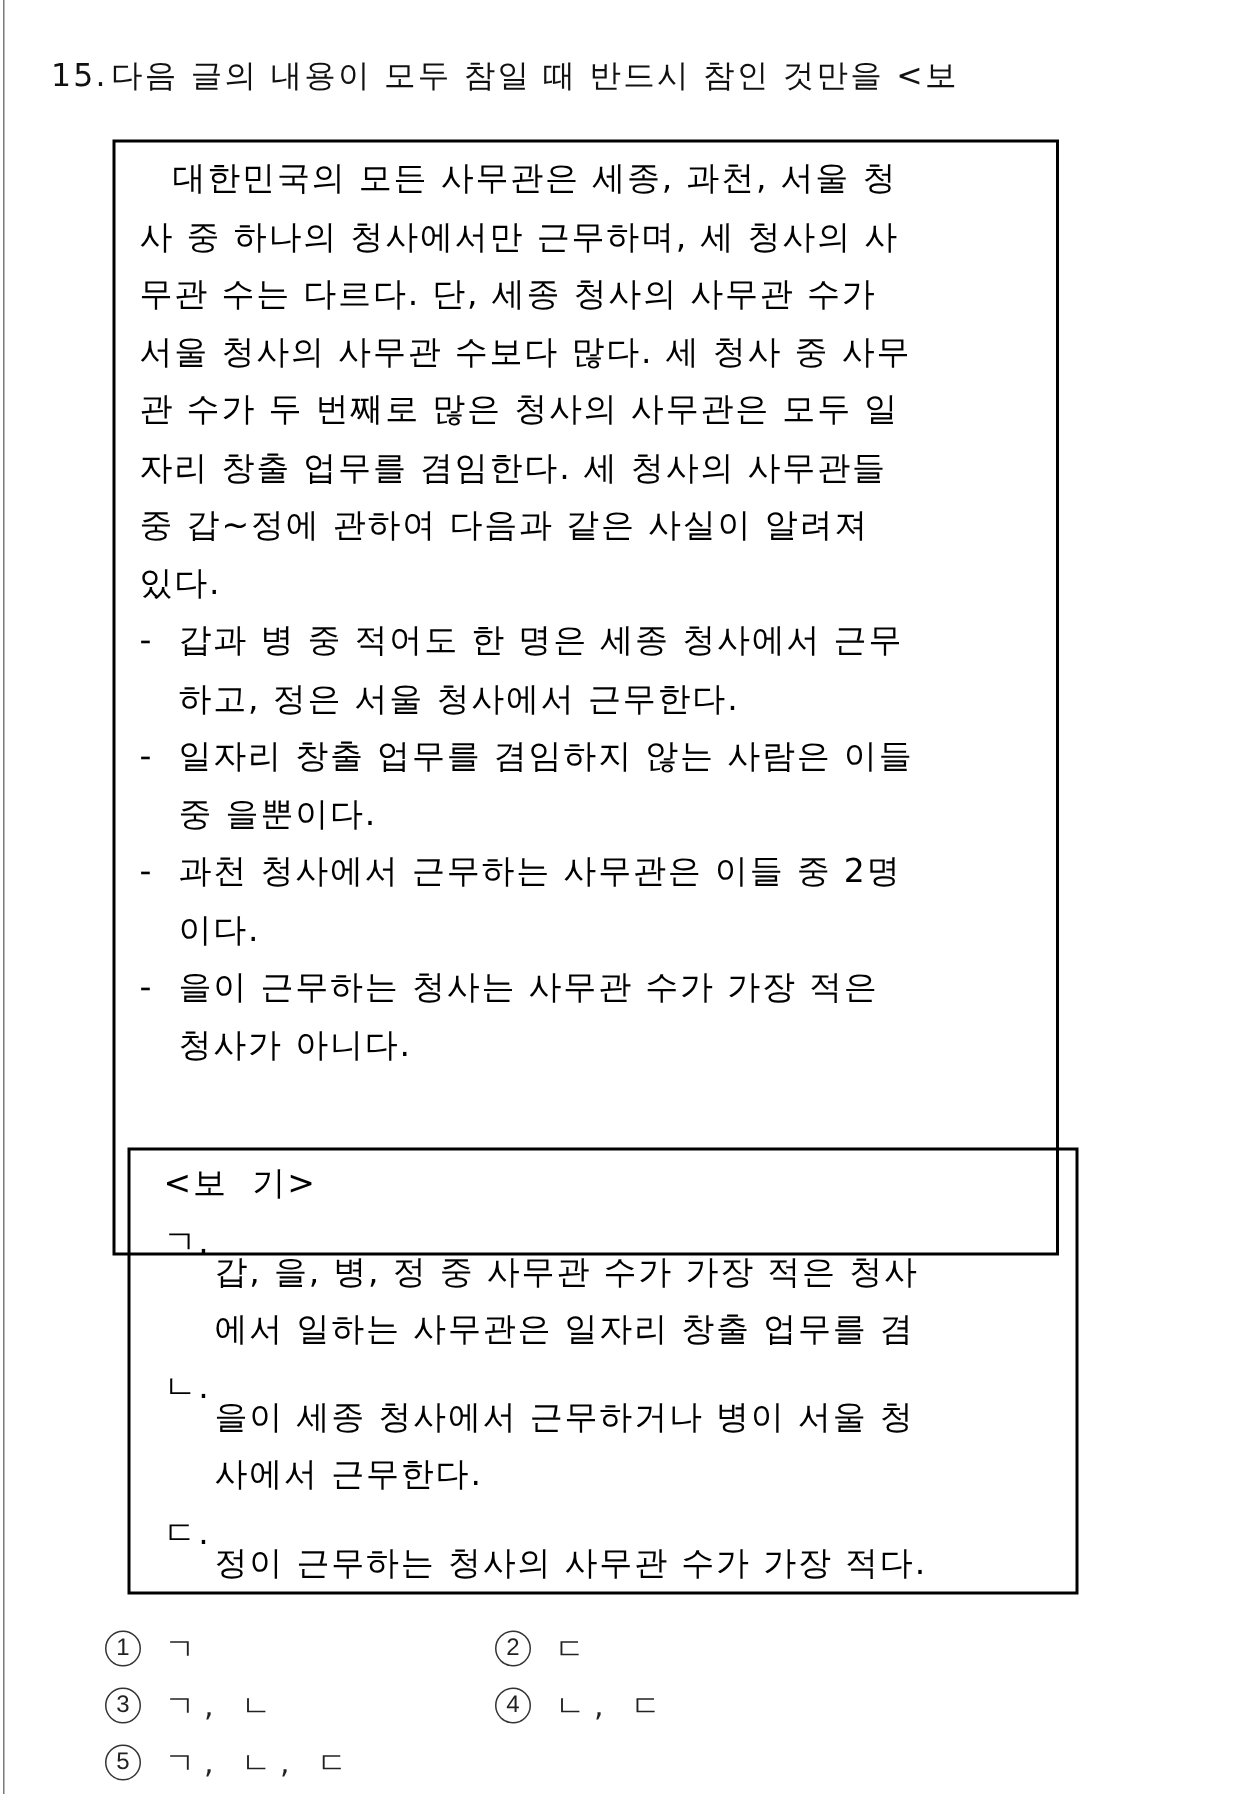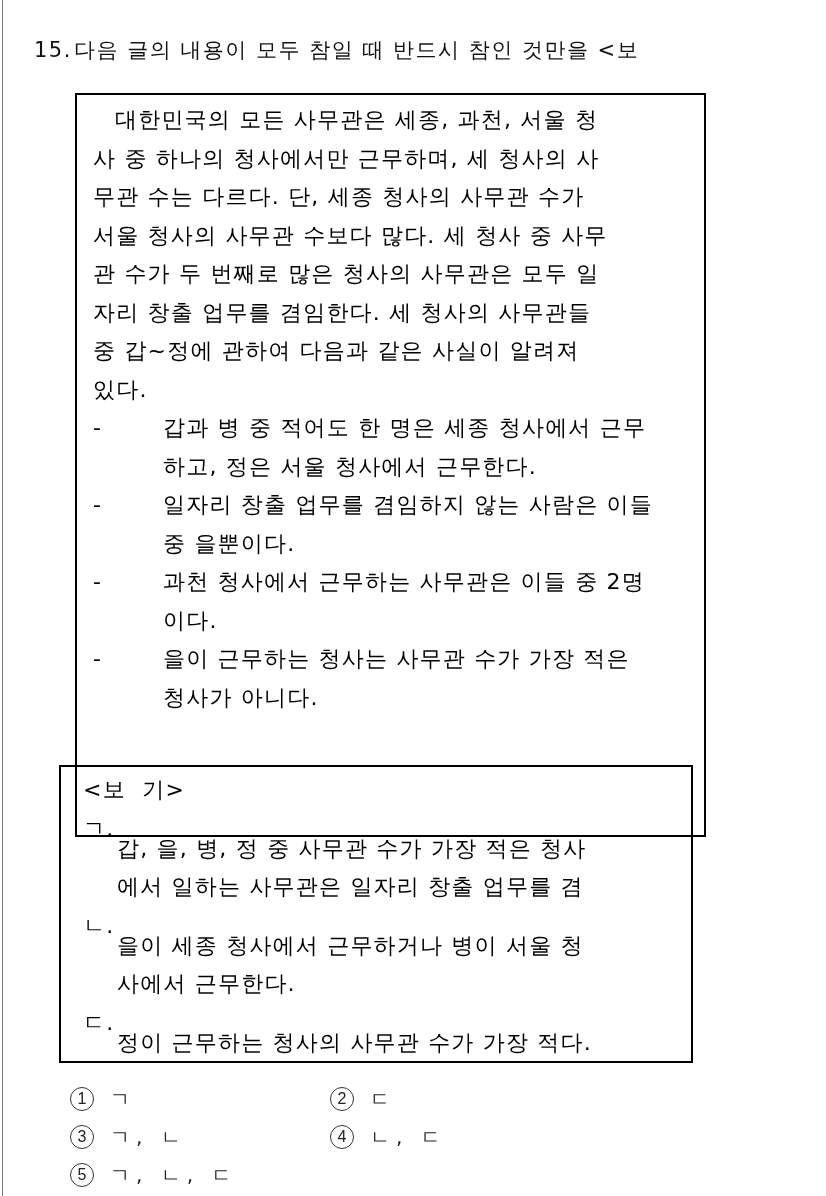--- a/index.html
+++ b/index.html
@@ -62,25 +62,24 @@
     }
     .fact {
       display: flex;
     }
     .fact .dash {
       width: 26px;
       flex: none;
     }
     .fact .body {
       flex: 1;
-      margin-left: 44px;
     }
     .bogi-box {
       position: absolute;
-      left: 59px;
+      left: 85px;
       top: 765px;
       width: 634px;
       height: 298px;
       border: 2px solid #000;
       box-sizing: border-box;
     }
     .bogi {
       position: absolute;
       left: 22px;
       top: 4px;

